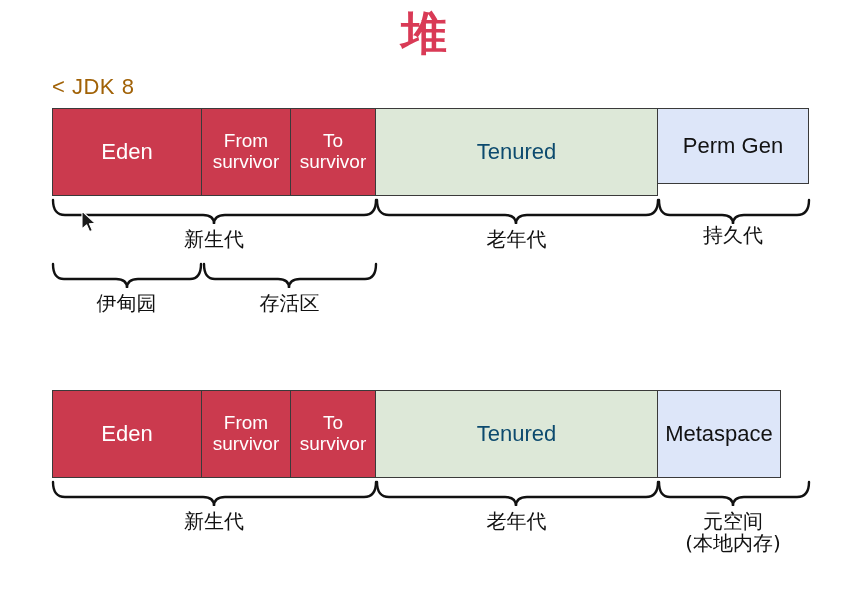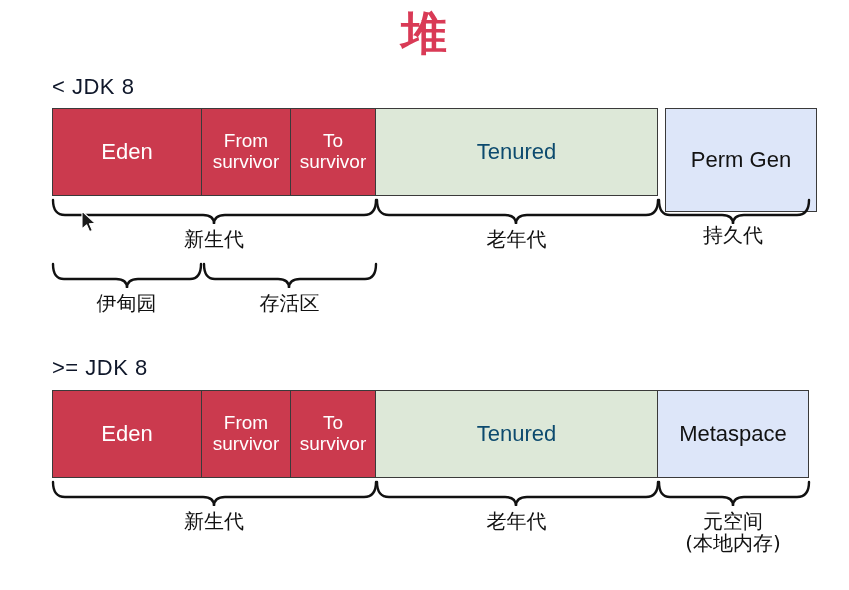--- a/index.html
+++ b/index.html
@@ -31,21 +31,21 @@
     font-weight: bold;
     color: #d93a56;
     letter-spacing: 1px;
     line-height: 1.1;
     font-family: "DejaVu Sans", "Liberation Sans", sans-serif;
   }
 
   
   .version-label {
     font-size: 22px;
-    color: #0f172a;
+    color: #a16207;
     letter-spacing: 0.5px;
     white-space: nowrap;
   }
 
   
   .bar-block {
     box-sizing: border-box;
     border: 1.5px solid #3a3a3a;
     display: flex;
     align-items: center;
@@ -127,21 +127,21 @@
     <span class="blk-text">
       <span>To</span><br>
       <span>survivor</span>
     </span>
   </div>
 
   <div class="abs bar-block blk-tenured sz-lg" style="left:375px; top:108px; width:283px; height:88px;">
     <span class="blk-text">Tenured</span>
   </div>
 
-  <div class="abs bar-block blk-perm sz-lg" style="left:657px; top:108px; width:152px; height:104px;margin-left:8px;">
+  <div class="abs bar-block blk-perm sz-lg" style="left:657px; top:108px; width:152px; height:76px;">
     <span class="blk-text">Perm Gen</span>
   </div>
 
   <svg class="abs brace-svg" style="left:48px; top:198px;" width="764" height="30" viewBox="0 0 764 30">
     <g fill="none" stroke="#111111" stroke-width="2.4" stroke-linecap="round">
 
       <path d="M5,2 Q5,17 17,17 L155,17 Q166,17 166,26 Q166,17 177,17 L316,17 Q328,17 328,2"></path>
 
       <path d="M329,2 Q329,17 341,17 L457,17 Q468,17 468,26 Q468,17 479,17 L598,17 Q610,17 610,2"></path>
 
@@ -158,21 +158,20 @@
 
       <path d="M5,2 Q5,17 16,17 L68,17 Q79,17 79,26 Q79,17 90,17 L142,17 Q153,17 153,2"></path>
 
       <path d="M156,2 Q156,17 167,17 L230,17 Q241,17 241,26 Q241,17 252,17 L317,17 Q328,17 328,2"></path>
     </g>
   </svg>
 
   <div class="abs brace-label" style="left:52px; top:292px; width:149px;">伊甸园</div>
   <div class="abs brace-label" style="left:203px; top:292px; width:173px;">存活区</div>
 
-  <div class="abs version-label" style="left:52px; top:355px;">&gt;= JDK 8</div>
 
   <div class="abs bar-block blk-eden sz-lg" style="left:52px; top:390px; width:150px; height:88px;">
     <span class="blk-text">Eden</span>
   </div>
 
   <div class="abs bar-block blk-from sz-md" style="left:201px; top:390px; width:90px; height:88px;">
     <span class="blk-text">
       <span>From</span><br>
       <span>survivor</span>
     </span>
@@ -182,21 +181,21 @@
     <span class="blk-text">
       <span>To</span><br>
       <span>survivor</span>
     </span>
   </div>
 
   <div class="abs bar-block blk-tenured sz-lg" style="left:375px; top:390px; width:283px; height:88px;">
     <span class="blk-text">Tenured</span>
   </div>
 
-  <div class="abs bar-block blk-perm sz-lg" style="left:657px; top:390px; width:152px; height:88px;justify-content:center;">
+  <div class="abs bar-block blk-perm sz-lg" style="left:657px; top:390px; width:124px; height:88px;justify-content:center;">
     <span class="blk-text">Metaspace</span>
   </div>
 
   <svg class="abs brace-svg" style="left:48px; top:480px;" width="764" height="30" viewBox="0 0 764 30">
     <g fill="none" stroke="#111111" stroke-width="2.4" stroke-linecap="round">
       <path d="M5,2 Q5,17 17,17 L155,17 Q166,17 166,26 Q166,17 177,17 L316,17 Q328,17 328,2"></path>
       <path d="M329,2 Q329,17 341,17 L457,17 Q468,17 468,26 Q468,17 479,17 L598,17 Q610,17 610,2"></path>
       <path d="M611,2 Q611,17 622,17 L674,17 Q685,17 685,26 Q685,17 696,17 L749,17 Q761,17 761,2"></path>
     </g>
   </svg>

